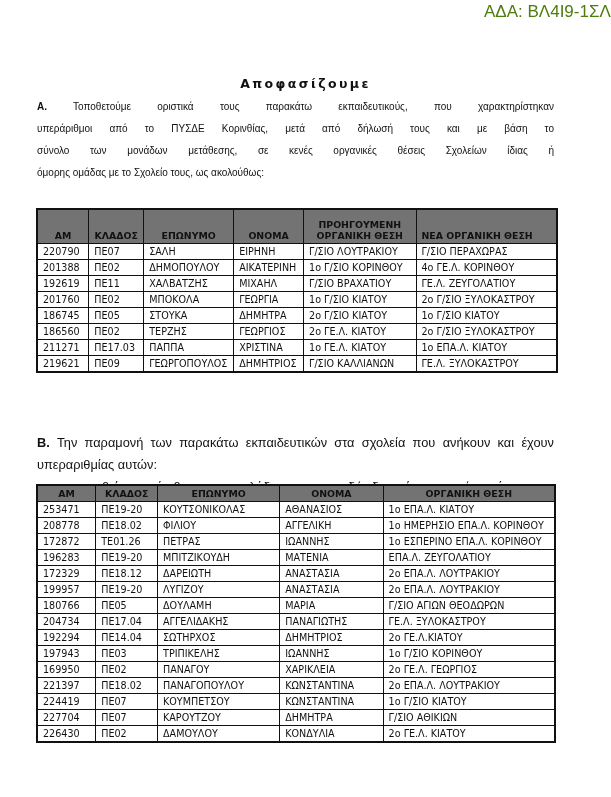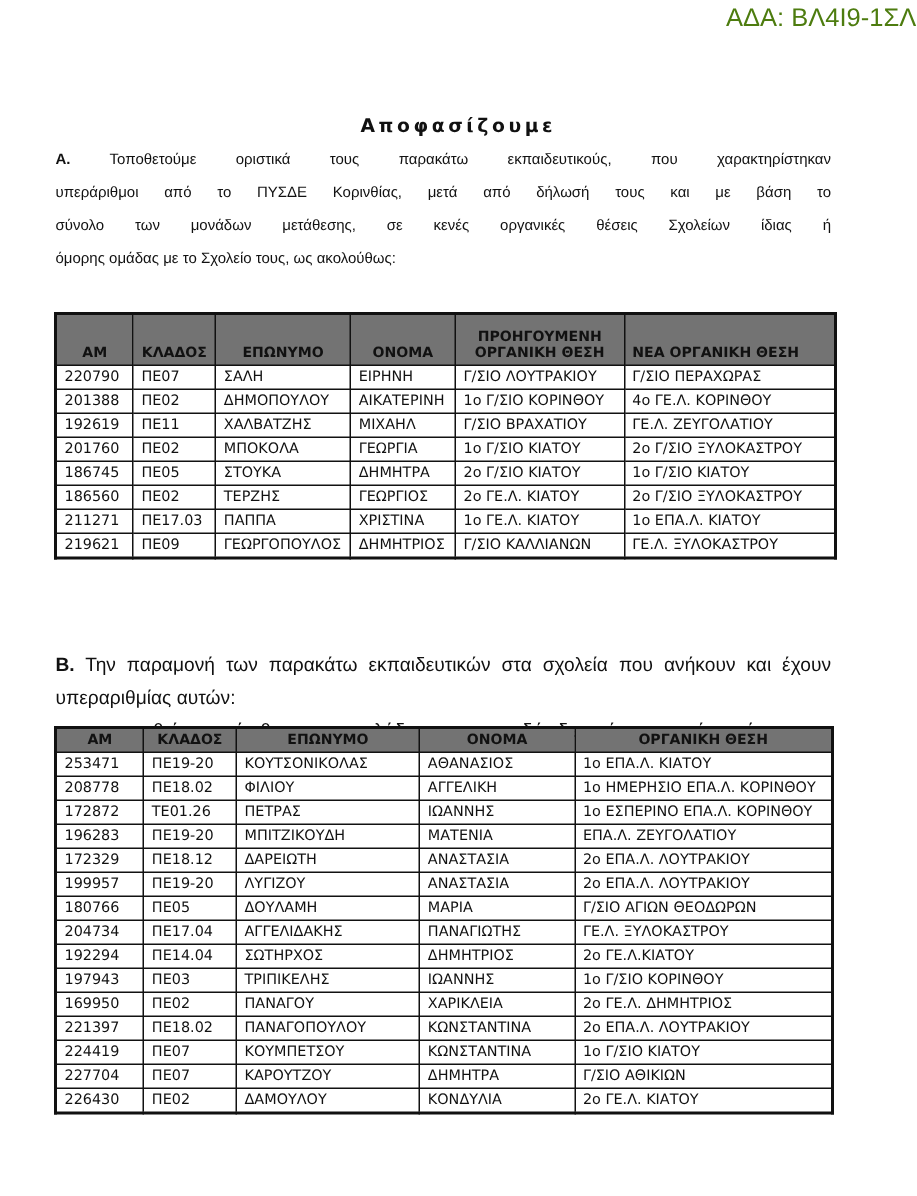--- a/index.html
+++ b/index.html
@@ -221,21 +221,21 @@
         <td>ΠΕ03</td>
         <td>ΤΡΙΠΙΚΕΛΗΣ</td>
         <td>ΙΩΑΝΝΗΣ</td>
         <td>1ο Γ/ΣΙΟ ΚΟΡΙΝΘΟΥ</td>
       </tr>
       <tr>
         <td>169950</td>
         <td>ΠΕ02</td>
         <td>ΠΑΝΑΓΟΥ</td>
         <td>ΧΑΡΙΚΛΕΙΑ</td>
-        <td>2ο ΓΕ.Λ. ΔΗΜΗΤΡΙΟΣ</td>
+        <td>2ο ΓΕ.Λ. ΓΕΩΡΓΙΟΣ</td>
       </tr>
       <tr>
         <td>221397</td>
         <td>ΠΕ18.02</td>
         <td>ΠΑΝΑΓΟΠΟΥΛΟΥ</td>
         <td>ΚΩΝΣΤΑΝΤΙΝΑ</td>
         <td>2ο ΕΠΑ.Λ. ΛΟΥΤΡΑΚΙΟΥ</td>
       </tr>
       <tr>
         <td>224419</td>

